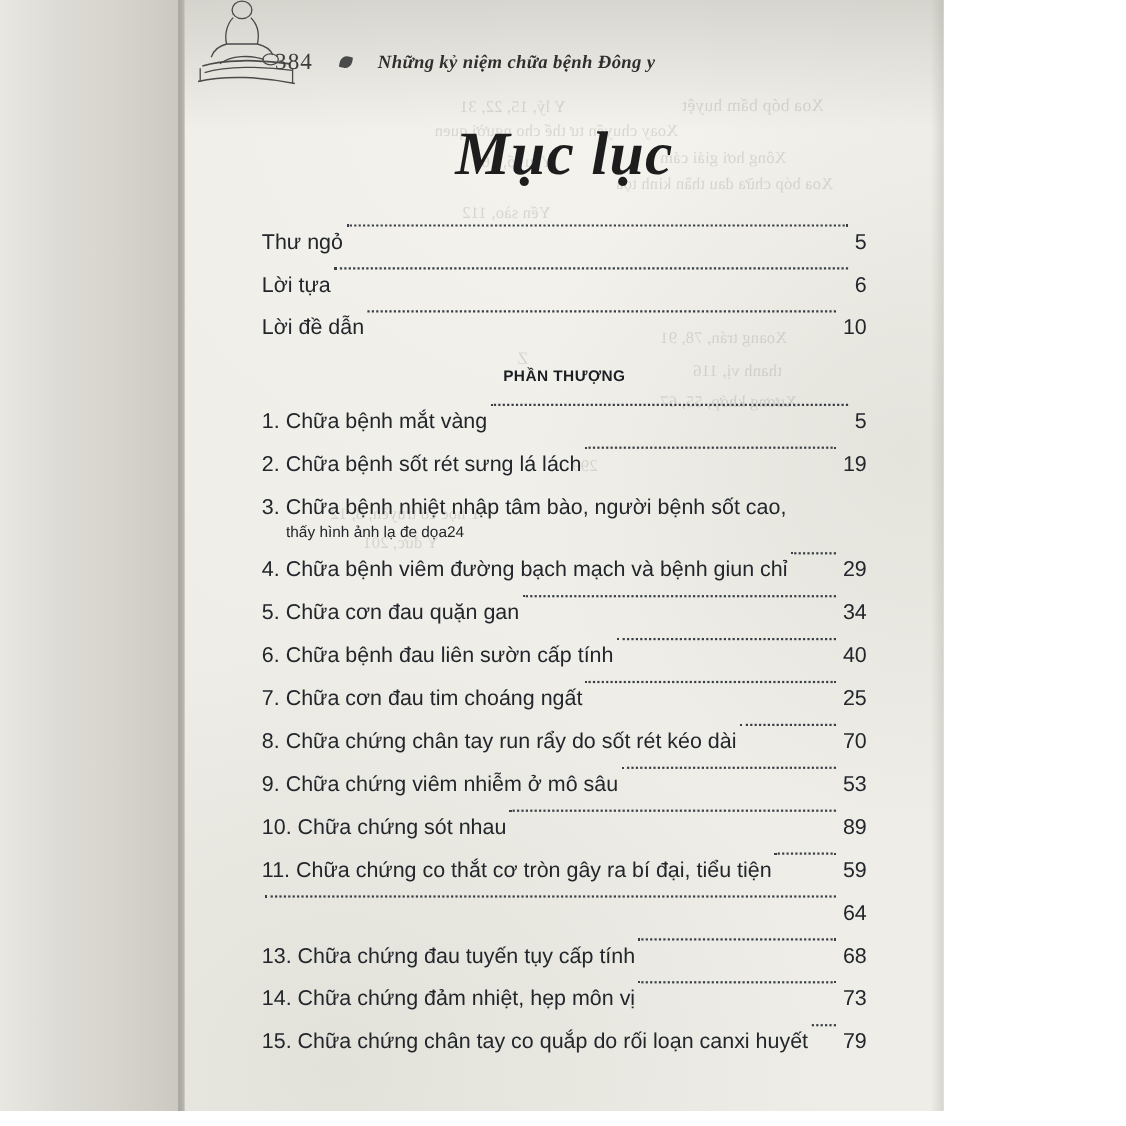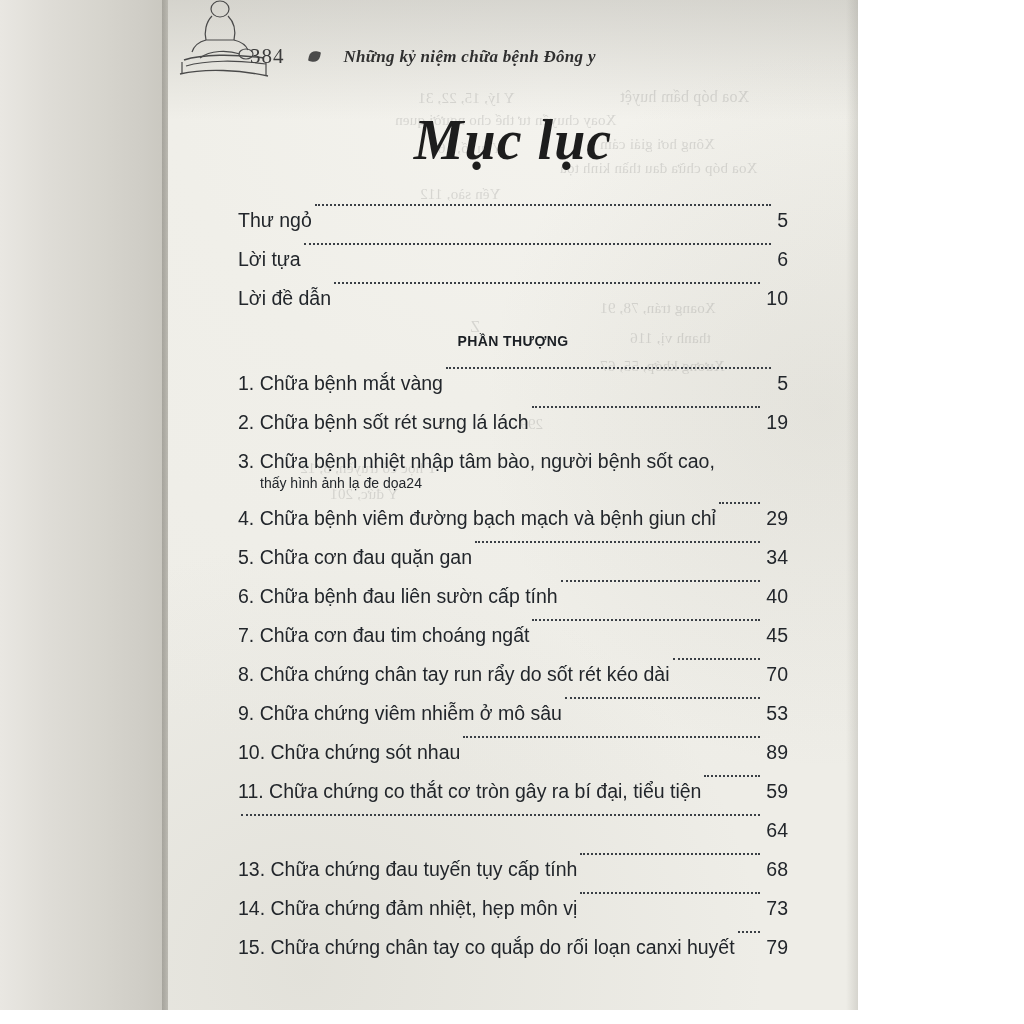--- a/index.html
+++ b/index.html
@@ -323,21 +323,21 @@
           <span class="pg">34</span>
         </div>
         <div class="row">
           <span class="label">6. Chữa bệnh đau liên sườn cấp tính</span>
           <span class="dots"></span>
           <span class="pg">40</span>
         </div>
         <div class="row">
           <span class="label">7. Chữa cơn đau tim choáng ngất</span>
           <span class="dots"></span>
-          <span class="pg">45</span>
+          <span class="pg">25</span>
         </div>
         <div class="row">
           <span class="label">8. Chữa chứng chân tay run rẩy do sốt rét kéo dài</span>
           <span class="dots"></span>
           <span class="pg">70</span>
         </div>
         <div class="row">
           <span class="label">9. Chữa chứng viêm nhiễm ở mô sâu</span>
           <span class="dots"></span>
           <span class="pg">53</span>

